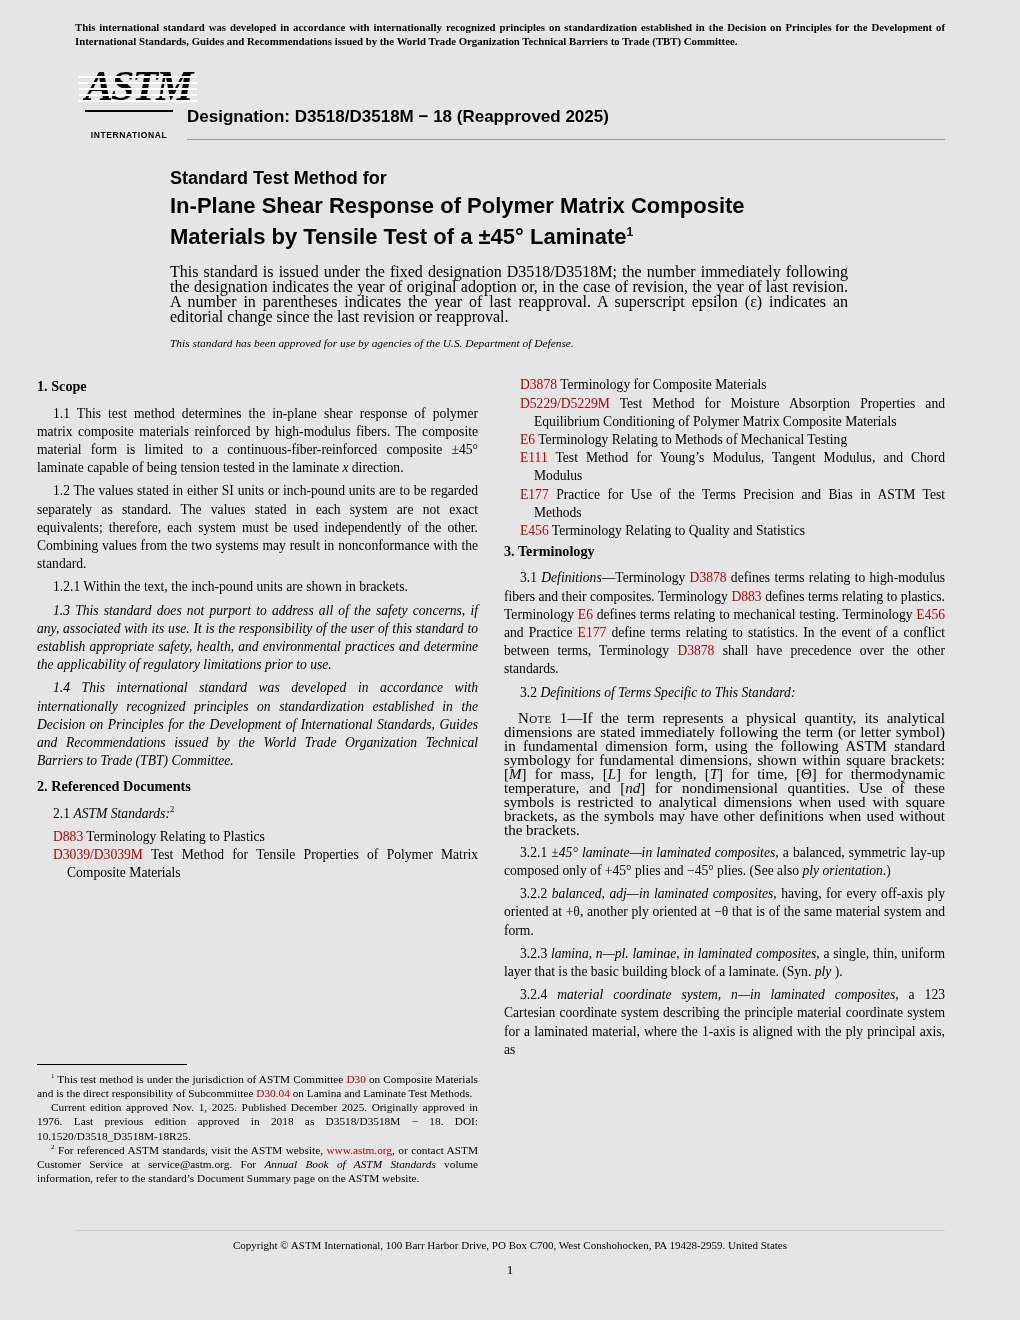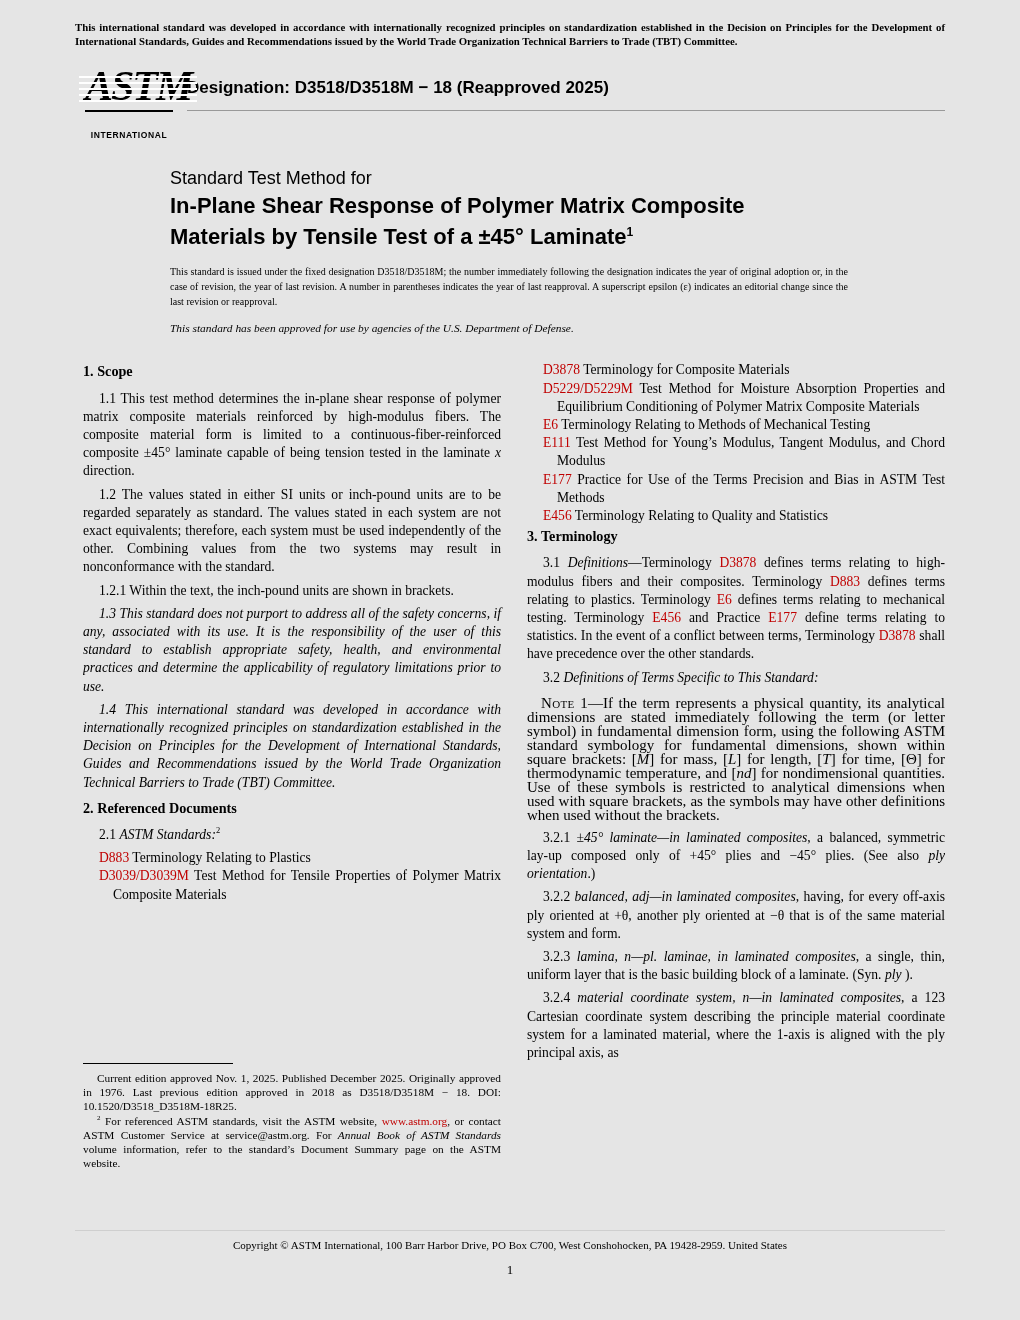--- a/index.html
+++ b/index.html
@@ -17,21 +17,21 @@
   .top-notice {
     margin: 20px 75px 0 75px;
     font-size: 10.8px;
     line-height: 14px;
     font-weight: bold;
     text-align: justify;
   }
   
   .header-row {
     display: flex;
-    align-items: flex-start;
+    align-items: flex-end;
     margin: 16px 75px 0 85px;
   }
   .logo { width: 88px; flex: 0 0 88px; text-align: center; }
   .logo-mark {
     position: relative;
     display: inline-block;
     font-weight: bold;
     font-style: italic;
     font-size: 42px;
     line-height: 44px;
@@ -65,51 +65,51 @@
     margin: 0;
     font-family: "Liberation Sans", sans-serif;
     font-weight: bold;
     font-size: 17px;
   }
   
   .title-block { margin: 26px 75px 0 170px; }
   .title-intro {
     margin: 0;
     font-family: "Liberation Sans", sans-serif;
-    font-weight: normal;
+    font-weight: bold;
     font-size: 18px;
     line-height: 24px;
   }
   .title-main {
     margin: 2px 0 0 0;
     font-family: "Liberation Sans", sans-serif;
     font-weight: bold;
     font-size: 22px;
     line-height: 27px;
     max-width: 640px;
   }
   .t-sup { font-size: 0.55em; vertical-align: super; }
   .issued {
     margin: 14px 0 0 0;
     max-width: 678px;
-    font-size: 10px;
+    font-size: 16px;
     line-height: 15px;
     text-align: justify;
   }
   .defense {
     margin: 12px 0 0 0;
     font-style: italic;
     font-size: 11.4px;
     line-height: 15px;
   }
   
   .columns {
     display: flex;
     gap: 26px;
-    margin: 24px 75px 0 83px;
+    margin: 24px 75px 0 37px;
     height: 810px;
     overflow: hidden;
     font-size: 13.6px;
     line-height: 18.2px;
   }
   .col { flex: 1; min-width: 0; }
   .col-left { display: flex; flex-direction: column; }
   .sec-head {
     font-size: 14.2px;
     font-weight: bold;
@@ -197,20 +197,21 @@
         <h3 class="sec-head">2. Referenced Documents</h3>
         <p class="para">2.1 <span class="run-i">ASTM Standards:</span><span class="run-sup">2</span></p>
         <div class="refs">
           <p class="ref"><span class="run-link">D883</span> Terminology Relating to Plastics</p>
           <p class="ref"><span class="run-link">D3039/D3039M</span> Test Method for Tensile Properties of Polymer Matrix Composite Materials</p>
         </div>
       </section>
 
       <div class="footnotes">
         <div class="fn-rule"></div>
+        <p class="fn"><span class="run-sup">1</span> This test method is under the jurisdiction of ASTM Committee <span class="run-link">D30</span> on Composite Materials and is the direct responsibility of Subcommittee <span class="run-link">D30.04</span> on Lamina and Laminate Test Methods.</p>
         <p class="fn">Current edition approved Nov. 1, 2025. Published December 2025. Originally approved in 1976. Last previous edition approved in 2018 as D3518/D3518M − 18. DOI: 10.1520/D3518_D3518M-18R25.</p>
         <p class="fn"><span class="run-sup">2</span> For referenced ASTM standards, visit the ASTM website, <span class="run-link">www.astm.org</span>, or contact ASTM Customer Service at service@astm.org. For <span class="run-i">Annual Book of ASTM Standards</span> volume information, refer to the standard’s Document Summary page on the ASTM website.</p>
       </div>
     </div>
 
     <div class="col col-right">
       <div class="refs">
         <p class="ref"><span class="run-link">D3878</span> Terminology for Composite Materials</p>
         <p class="ref"><span class="run-link">D5229/D5229M</span> Test Method for Moisture Absorption Properties and Equilibrium Conditioning of Polymer Matrix Composite Materials</p>
         <p class="ref"><span class="run-link">E6</span> Terminology Relating to Methods of Mechanical Testing</p>

